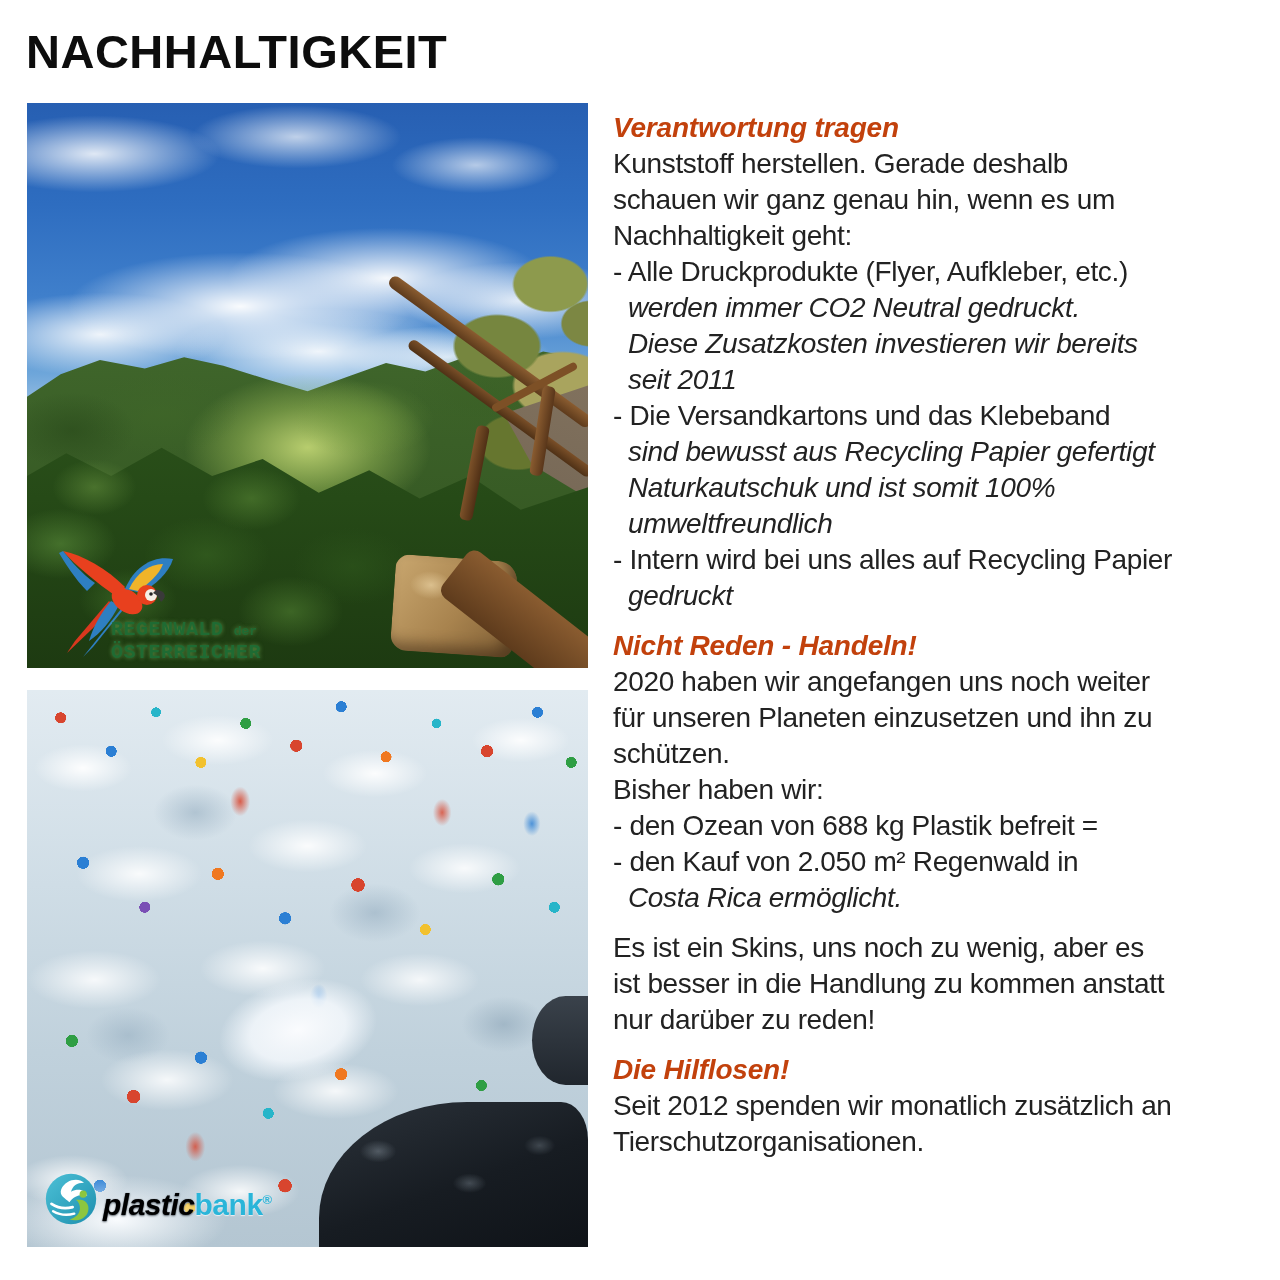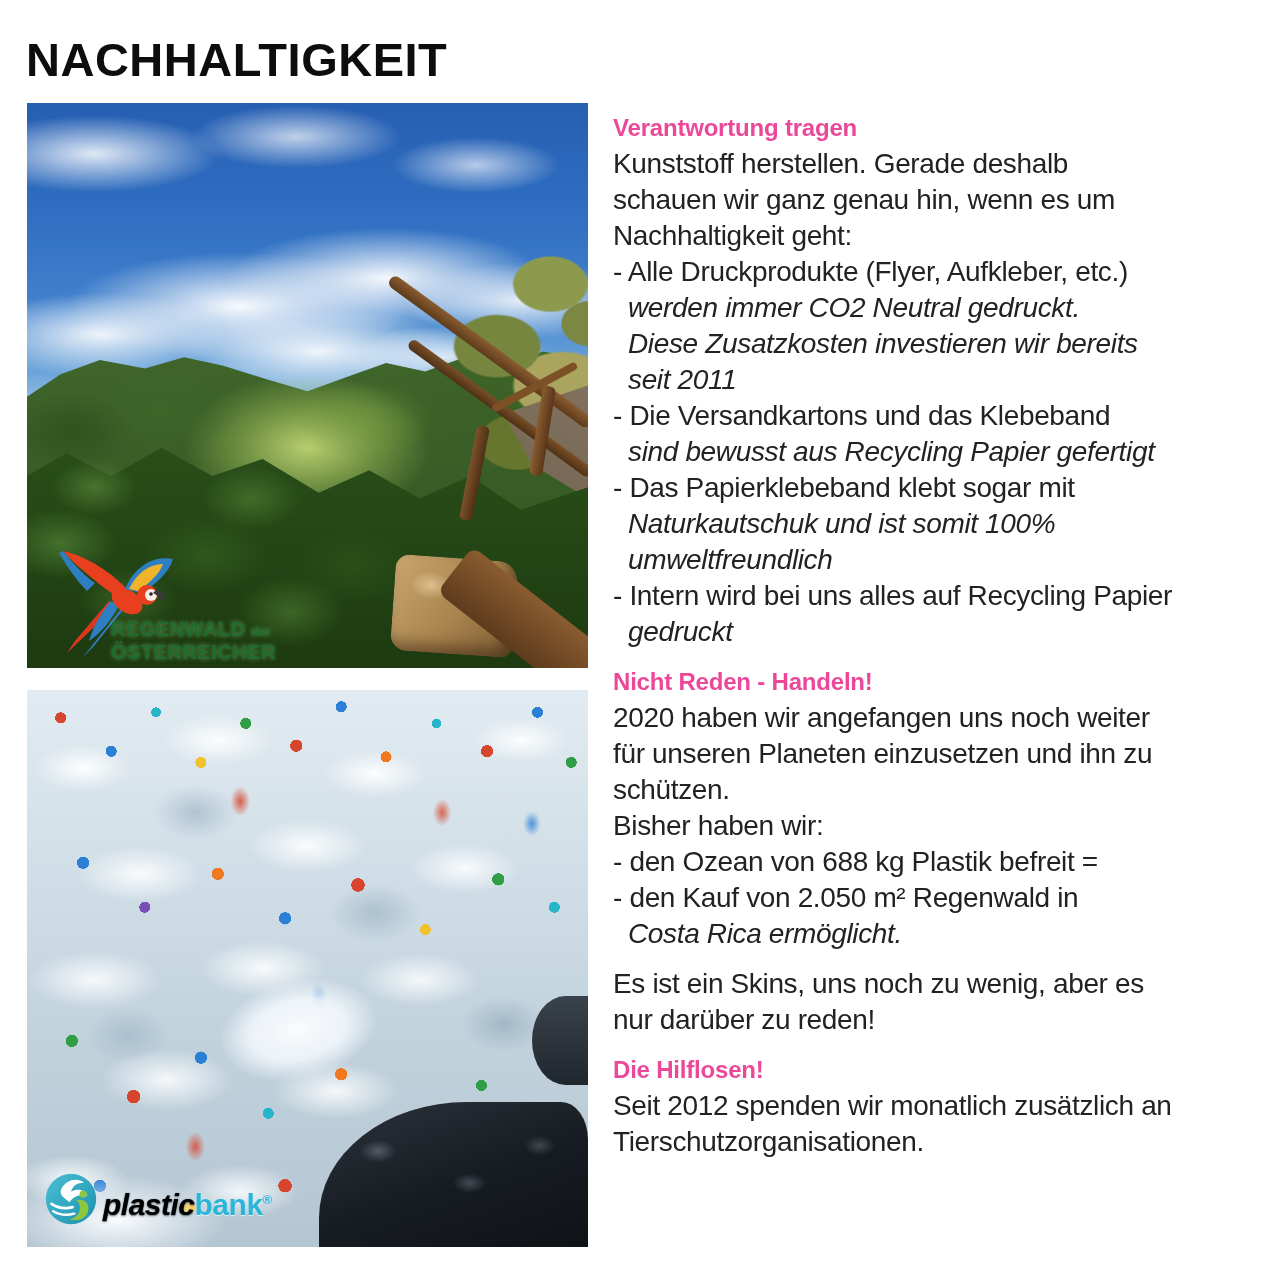--- a/index.html
+++ b/index.html
@@ -2,31 +2,31 @@
 <html><head>
 <meta charset="utf-8">
 <style>
   html,body{margin:0;padding:0;}
   body{
     width:1280px;height:1280px;position:relative;overflow:hidden;
     background:#ffffff;color:#1f1f1f;
     font-family:"Liberation Sans",sans-serif;
   }
   .page-title{
-    position:absolute;left:26px;top:32px;
+    position:absolute;left:26px;top:24px;
     font-size:47px;font-weight:bold;color:#0d0d0d;letter-spacing:.5px;
     white-space:nowrap;
   }
 
   
   .text-col{position:absolute;left:613px;top:110px;width:667px;}
   .txt-sec{margin-bottom:14px;}
   .sec-heading{
-    font-size:24px;line-height:36px;font-weight:bold;color:#ec4899;
-    white-space:nowrap;letter-spacing:-0.2px;
+    font-size:28px;line-height:36px;font-weight:bold;color:#c2410c;
+    white-space:nowrap;letter-spacing:-0.2px;font-style:italic;
   }
   .line{
     font-size:28px;line-height:36px;color:#222222;
     white-space:nowrap;letter-spacing:-0.35px;
   }
   .line.cont{padding-left:15px;font-style:italic;}
 
   
   .photo{position:absolute;left:27px;overflow:hidden;background:#9db8a0;}
   .photo, .photo *{box-sizing:border-box;}
@@ -90,21 +90,21 @@
     background:#7d5026;transform:rotate(-28deg);}
   .rf-post-head{right:13%;bottom:2.5%;width:122px;height:96px;
     border-radius:14px 20px 12px 16px;transform:rotate(4deg);
     background:
       radial-gradient(30px 20px at 30% 30%, rgba(255,235,190,.5), rgba(255,235,190,0) 70%),
       linear-gradient(125deg,#c9a76f 0%,#a8834e 55%,#7d5c33 100%);
     box-shadow:inset -8px -8px 14px rgba(40,22,8,.45);}
   .rf-rail-c{right:-3%;bottom:-7%;width:30%;height:58px;border-radius:10px;
     background:linear-gradient(180deg,#8a5c30,#5e3b1c);
     transform:rotate(38deg);transform-origin:right top;}
-  .rf-logo{left:26px;top:444px;width:320px;height:115px;}
+  .rf-logo{left:26px;top:444px;width:320px;height:115px;font-family:Liberation Mono, monospace;}
   .rf-logo-text{
     position:absolute;left:58px;top:72px;
     color:#1f6b33;font-weight:bold;line-height:21px;letter-spacing:.5px;
     text-shadow:0 0 4px rgba(140,210,110,.55);white-space:nowrap;
   }
   .rf-logo-text .big{font-size:20px;}
   .rf-logo-text .small{font-size:13px;letter-spacing:0;}
 
   
   .photo-plastic{top:690px;width:561px;height:557px;}
@@ -271,40 +271,40 @@
     <div class="sec-heading">Verantwortung tragen</div>
     <div class="line">Kunststoff herstellen. Gerade deshalb</div>
     <div class="line">schauen wir ganz genau hin, wenn es um</div>
     <div class="line">Nachhaltigkeit geht:</div>
     <div class="line">- Alle Druckprodukte (Flyer, Aufkleber, etc.)</div>
     <div class="line cont">werden immer CO2 Neutral gedruckt.</div>
     <div class="line cont">Diese Zusatzkosten investieren wir bereits</div>
     <div class="line cont">seit 2011</div>
     <div class="line">- Die Versandkartons und das Klebeband</div>
     <div class="line cont">sind bewusst aus Recycling Papier gefertigt</div>
-    <div class="line">- Das Papierklebeband klebt sogar mit</div>
     <div class="line cont">Naturkautschuk und ist somit 100%</div>
     <div class="line cont">umweltfreundlich</div>
     <div class="line">- Intern wird bei uns alles auf Recycling Papier</div>
     <div class="line cont">gedruckt</div>
   </section>
 
   <section class="txt-sec">
     <div class="sec-heading">Nicht Reden - Handeln!</div>
     <div class="line">2020 haben wir angefangen uns noch weiter</div>
     <div class="line">für unseren Planeten einzusetzen und ihn zu</div>
     <div class="line">schützen.</div>
     <div class="line">Bisher haben wir:</div>
     <div class="line">- den Ozean von 688 kg Plastik befreit =</div>
     <div class="line">- den Kauf von 2.050 m² Regenwald in</div>
     <div class="line cont">Costa Rica ermöglicht.</div>
   </section>
 
   <section class="txt-sec">
     <div class="line">Es ist ein Skins, uns noch zu wenig, aber es</div>
+    <div class="line">ist besser in die Handlung zu kommen anstatt</div>
     <div class="line">nur darüber zu reden!</div>
   </section>
 
   <section class="txt-sec">
     <div class="sec-heading">Die Hilflosen!</div>
     <div class="line">Seit 2012 spenden wir monatlich zusätzlich an</div>
     <div class="line">Tierschutzorganisationen.</div>
   </section>
 
 </div>

